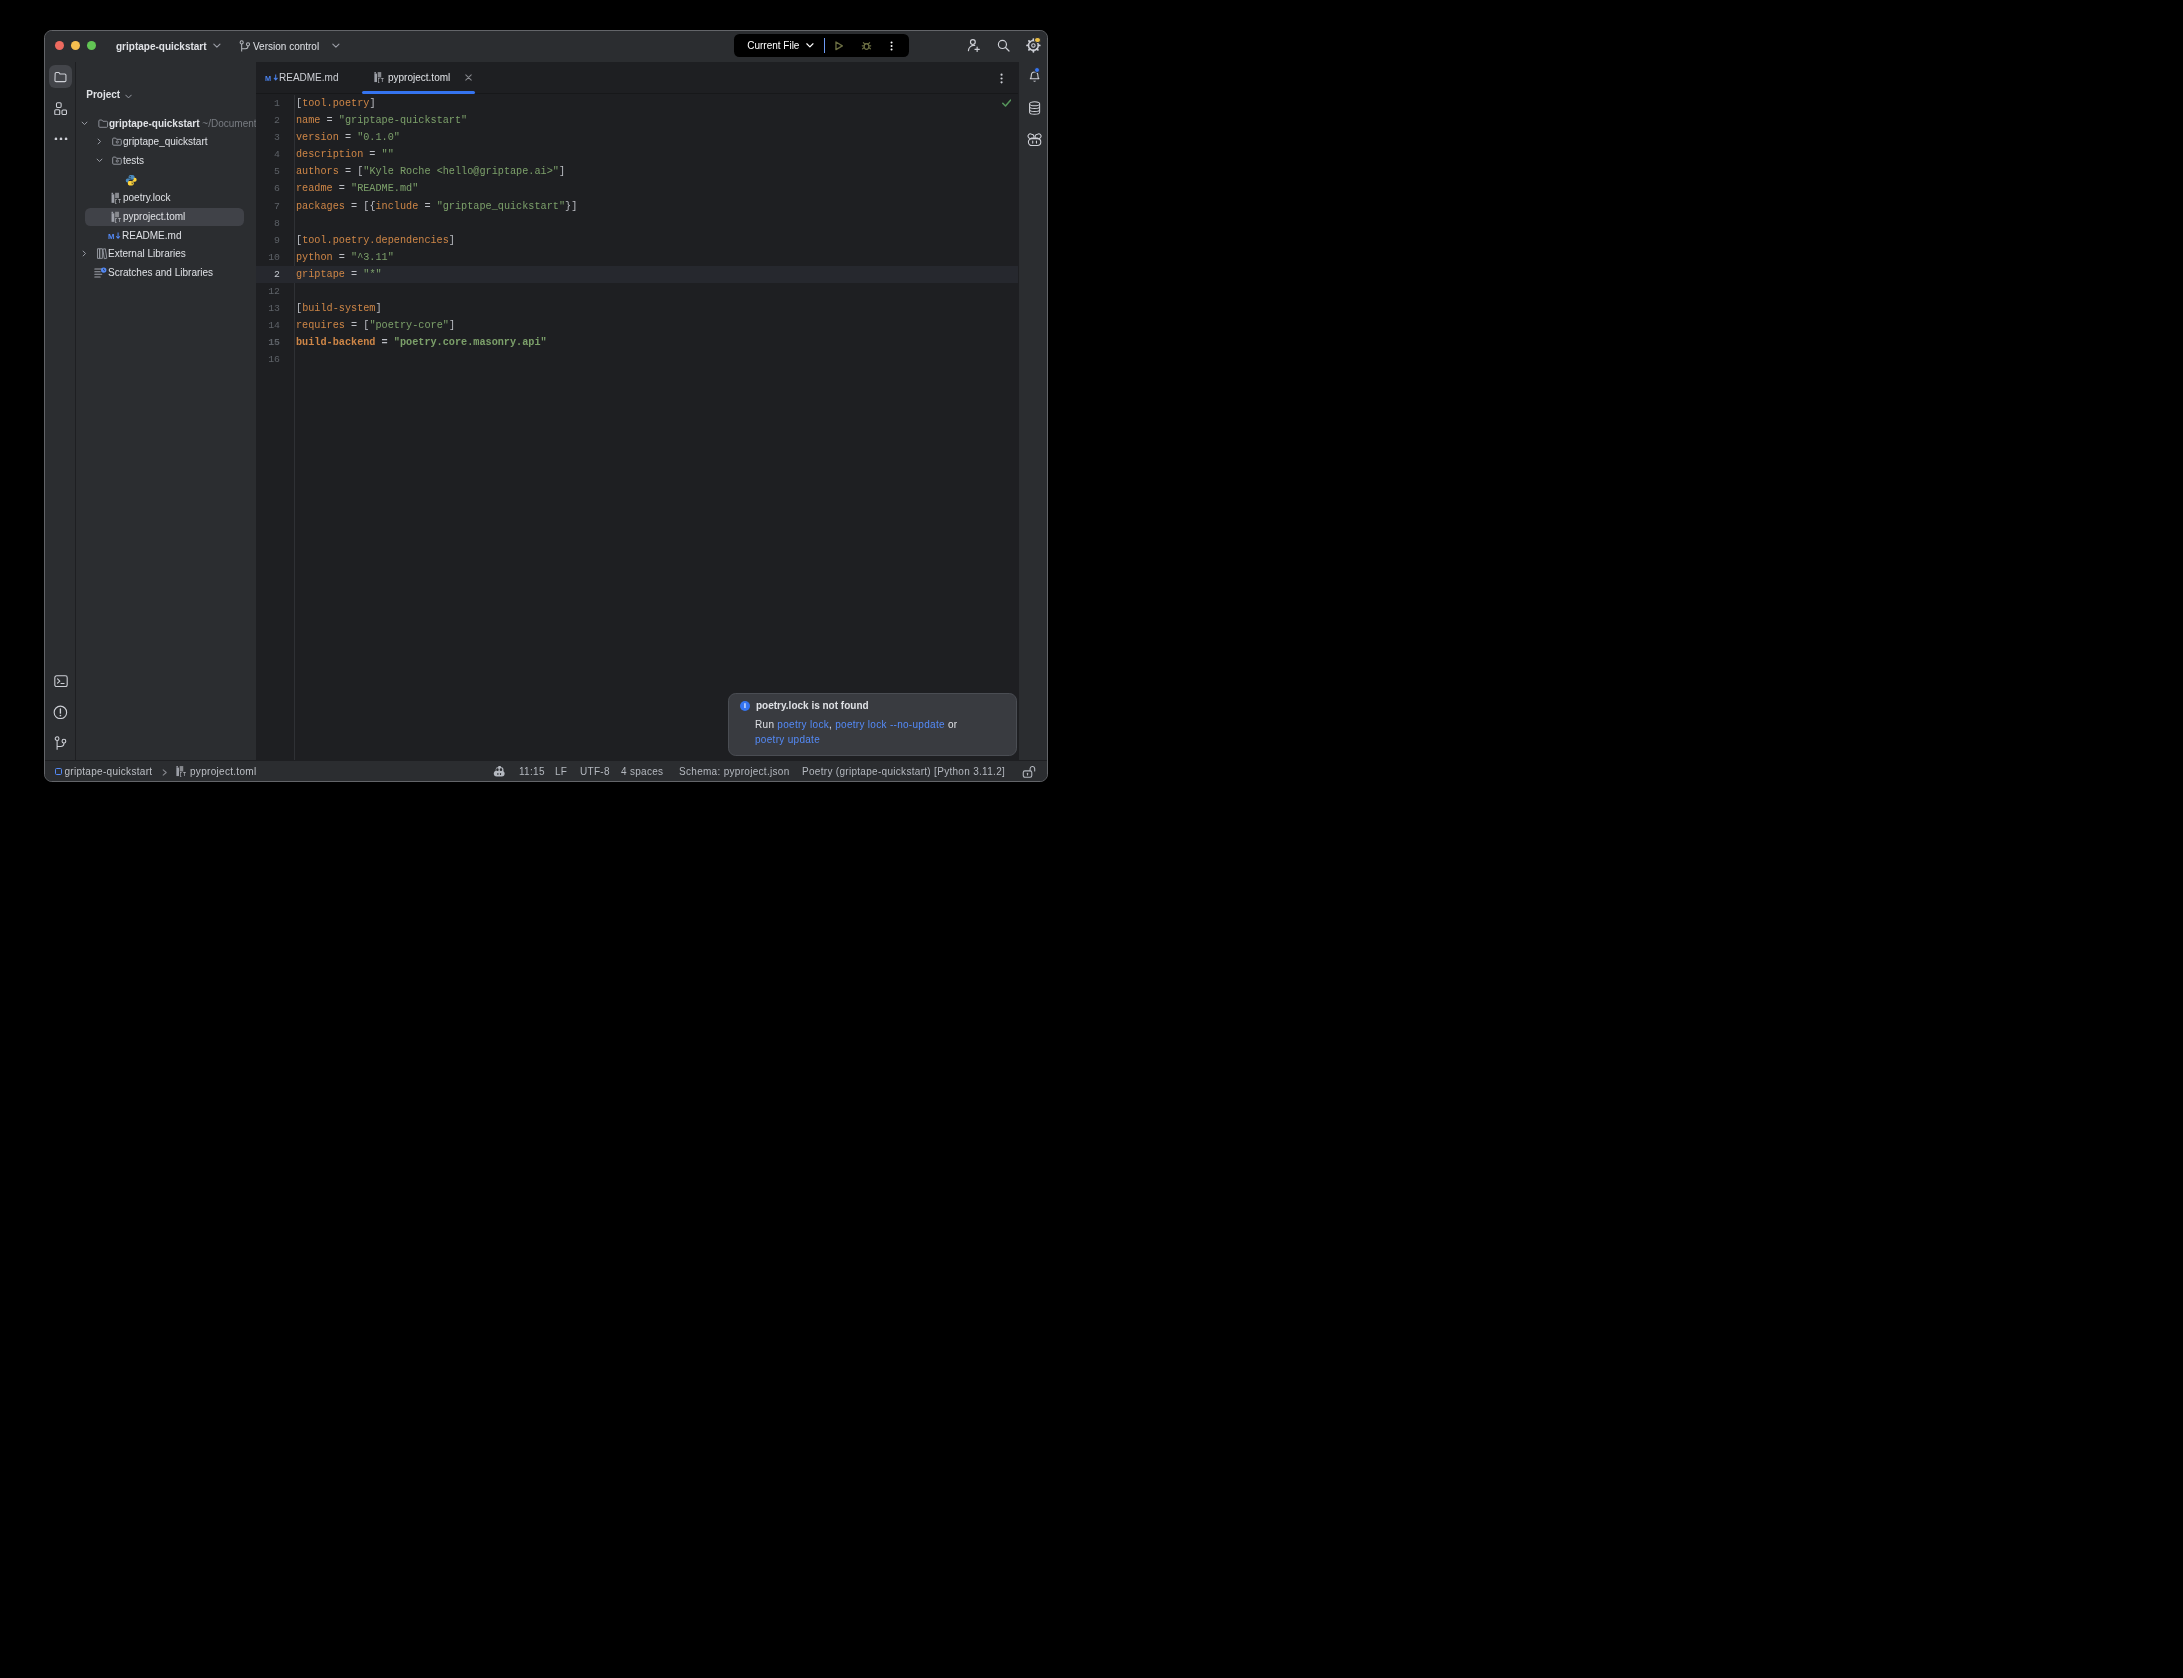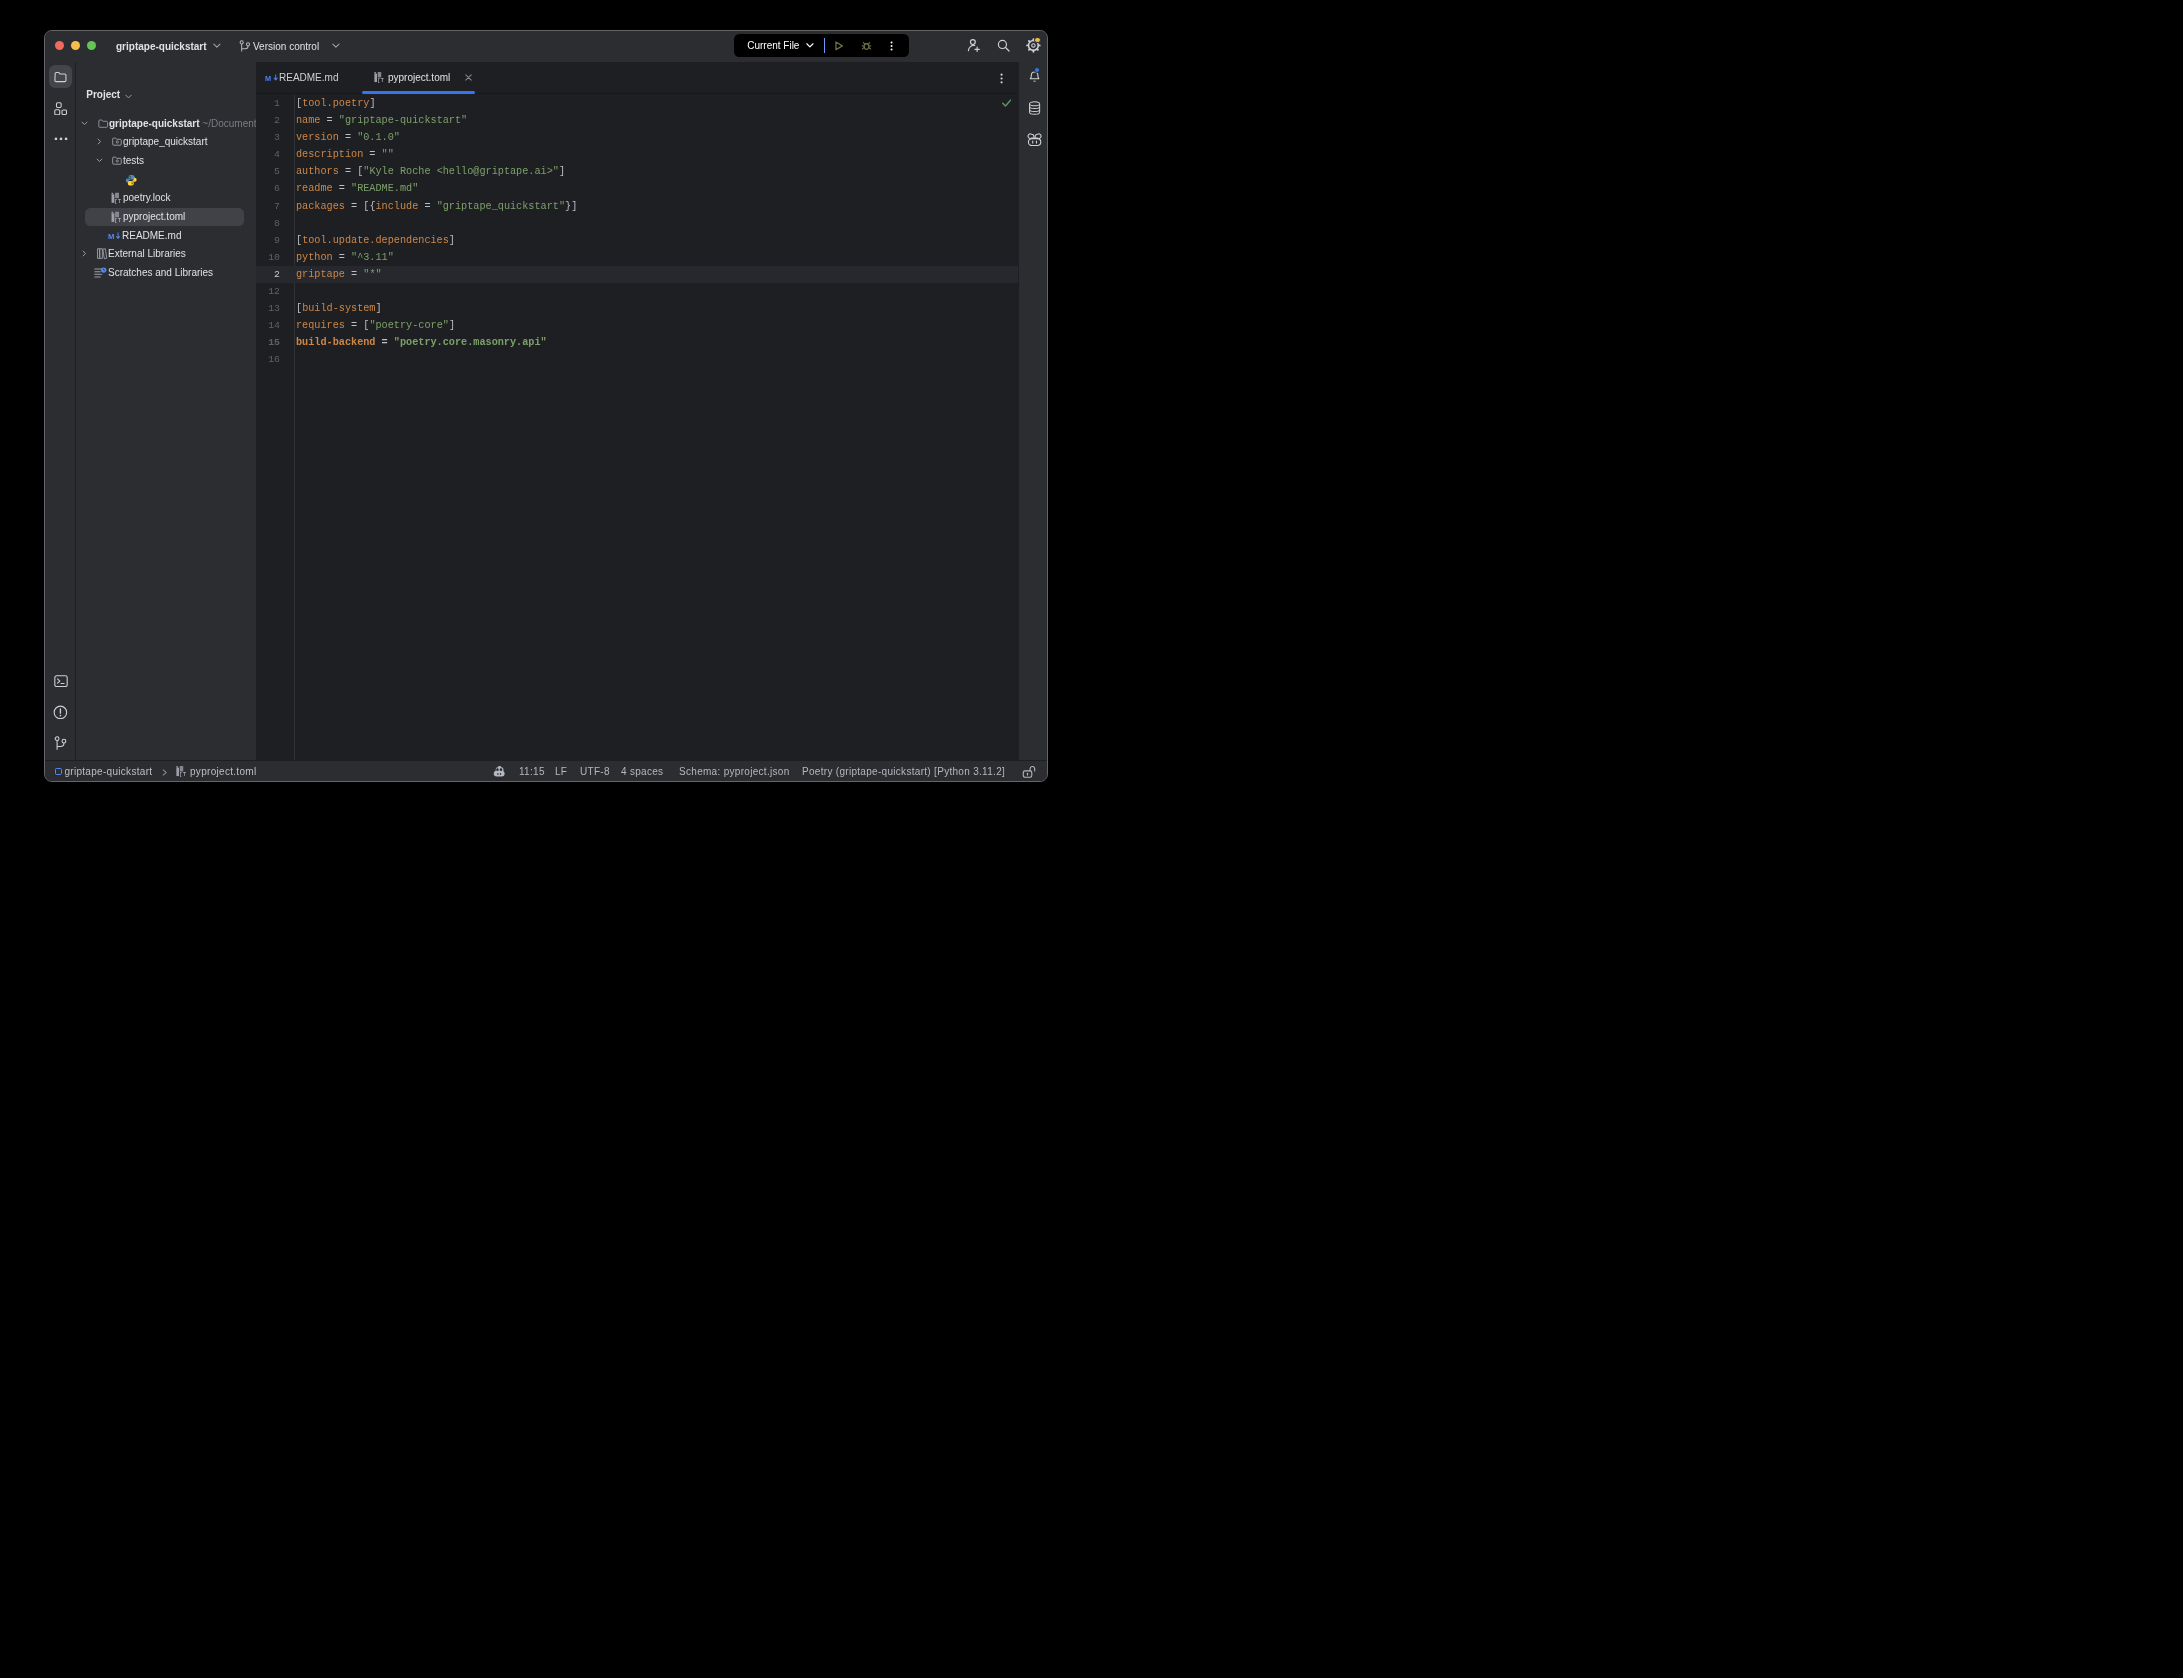--- a/index.html
+++ b/index.html
@@ -263,28 +263,35 @@
     <div id="codewrap">
       <div id="curline"></div>
       <div class="cline" style="top:0;"><span class="lnum">1</span><span class="ctext"><span class="p">[</span><span class="k">tool.poetry</span><span class="p">]</span></span></div>
       <div class="cline" style="top:17px;"><span class="lnum">2</span><span class="ctext"><span class="k">name</span><span class="p"> = </span><span class="s">"griptape-quickstart"</span></span></div>
       <div class="cline" style="top:34px;"><span class="lnum">3</span><span class="ctext"><span class="k">version</span><span class="p"> = </span><span class="s">"0.1.0"</span></span></div>
       <div class="cline" style="top:51px;"><span class="lnum">4</span><span class="ctext"><span class="k">description</span><span class="p"> = </span><span class="s">""</span></span></div>
       <div class="cline" style="top:68px;"><span class="lnum">5</span><span class="ctext"><span class="k">authors</span><span class="p"> = [</span><span class="s">"Kyle Roche &lt;hello@griptape.ai&gt;"</span><span class="p">]</span></span></div>
       <div class="cline" style="top:85px;"><span class="lnum">6</span><span class="ctext"><span class="k">readme</span><span class="p"> = </span><span class="s">"README.md"</span></span></div>
       <div class="cline" style="top:103px;"><span class="lnum">7</span><span class="ctext"><span class="k">packages</span><span class="p"> = [{</span><span class="k">include</span><span class="p"> = </span><span class="s">"griptape_quickstart"</span><span class="p">}]</span></span></div>
       <div class="cline" style="top:120px;"><span class="lnum">8</span></div>
-      <div class="cline" style="top:137px;"><span class="lnum">9</span><span class="ctext"><span class="p">[</span><span class="k">tool.update.dependencies</span><span class="p">]</span></span></div>
+      <div class="cline" style="top:137px;"><span class="lnum">9</span><span class="ctext"><span class="p">[</span><span class="k">tool.poetry.dependencies</span><span class="p">]</span></span></div>
       <div class="cline" style="top:154px;"><span class="lnum">10</span><span class="ctext"><span class="k">python</span><span class="p"> = </span><span class="s">"^3.11"</span></span></div>
       <div class="cline" style="top:171px;"><span class="lnum" style="color:#C6CAD1;">2</span><span class="ctext"><span class="k">griptape</span><span class="p"> = </span><span class="s">"*"</span></span></div>
       <div class="cline" style="top:188px;"><span class="lnum">12</span></div>
       <div class="cline" style="top:205px;"><span class="lnum">13</span><span class="ctext"><span class="p">[</span><span class="k">build-system</span><span class="p">]</span></span></div>
       <div class="cline" style="top:222px;"><span class="lnum">14</span><span class="ctext"><span class="k">requires</span><span class="p"> = [</span><span class="s">"poetry-core"</span><span class="p">]</span></span></div>
       <div class="cline" style="top:239px;font-weight:bold;"><span class="lnum">15</span><span class="ctext"><span class="k">build-backend</span><span class="p"> = </span><span class="s">"poetry.core.masonry.api"</span></span></div>
       <div class="cline" style="top:256px;"><span class="lnum">16</span></div>
+    </div>
+    <div id="notif">
+      <div class="abs" style="left:11px;top:7px;width:10px;height:10px;border-radius:50%;background:#3574F0;"></div>
+      <div class="abs" style="left:11px;top:7px;width:10px;height:10px;text-align:center;font-size:7px;font-weight:700;color:#fff;line-height:10px;">i</div>
+      <div class="title">poetry.lock is not found</div>
+      <div class="l2"><span style="color:#DFE1E5;">Run </span><a>poetry lock</a><span style="color:#DFE1E5;">, </span><a>poetry lock --no-update</a><span style="color:#DFE1E5;"> or</span></div>
+      <div class="l3">poetry update</div>
     </div>
   </div>
   <div id="rstrip">
     <svg class="ico" style="left:8.5px;top:7.8px;" width="13.2" height="14" viewBox="0 0 17 18">
         <path d="M3 12.5 c1.2-1.2 1.3-2.8 1.3-4.5 a4.2 4.2 0 0 1 8.4 0 c0 1.7.1 3.3 1.3 4.5 z" stroke="#CED0D6" stroke-width="1.4" fill="none" stroke-linejoin="round"></path>
         <path d="M6.7 15 a1.9 1.9 0 0 0 3.6 0 z" fill="#CED0D6"></path>
       </svg>
     <div class="abs" style="left:15px;top:5.4px;width:6.2px;height:6.2px;border-radius:50%;background:#3574F0;border:1.2px solid #2B2D30;"></div>
     <svg class="ico" style="left:8.5px;top:39px;" width="13.2" height="14" viewBox="0 0 17 18">
         <ellipse cx="8.5" cy="3.6" rx="6.5" ry="2.6" stroke="#CED0D6" stroke-width="1.3" fill="none"></ellipse>

